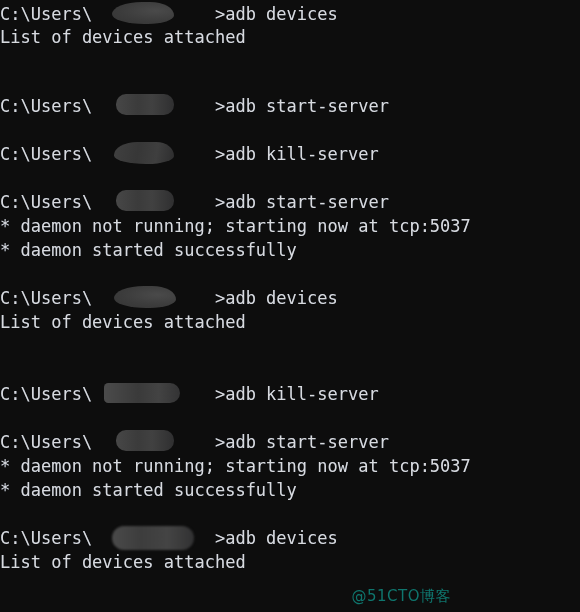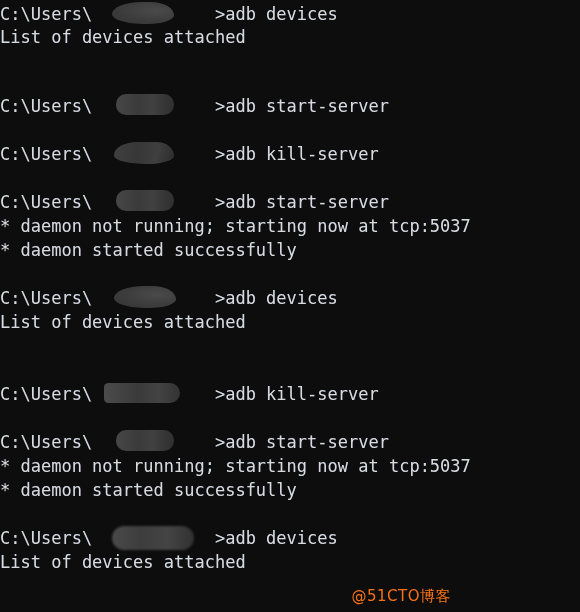--- a/index.html
+++ b/index.html
@@ -72,21 +72,21 @@
     background: linear-gradient(90deg,#4a4a4a 0%, #3d3d3d 35%, #444444 68%, #313132 100%);
     filter: blur(0.8px);
   }
 
   #watermark {
     position: absolute;
     right: 10px;
     bottom: 6px;
     font-family: "DejaVu Sans", "Liberation Sans", sans-serif;
     font-size: 15px;
-    color: #f97316;
+    color: #0f766e;
     letter-spacing: 0.5px;
     white-space: pre;
   }
 </style>
 </head>
 <body>
 
 <div id="terminal">
   <div id="lines-container">
       <div class="line" style="top: 4px;">C:\Users\            &gt;adb devices</div>

